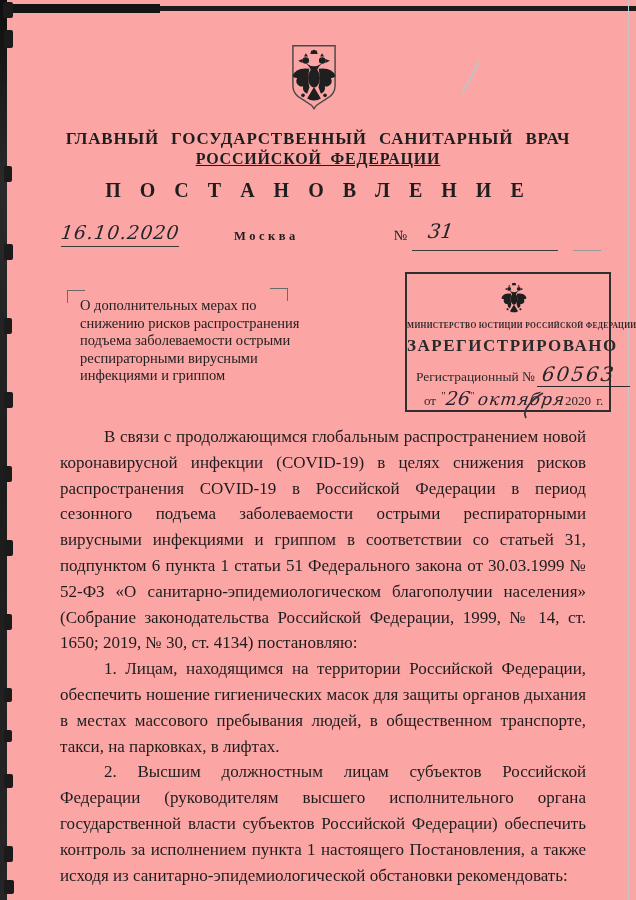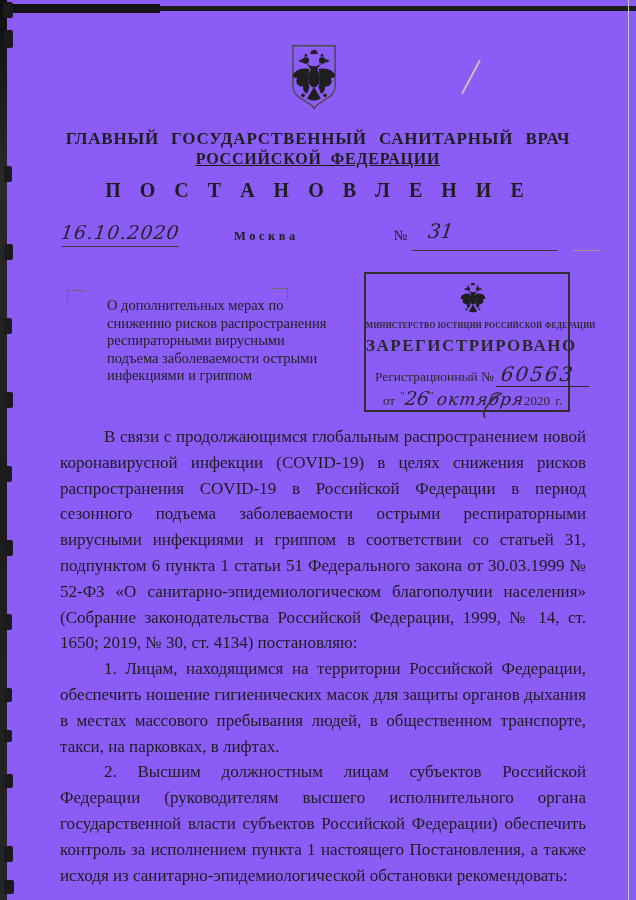--- a/index.html
+++ b/index.html
@@ -1,18 +1,18 @@
 <!DOCTYPE html>
 <html><head>
 <meta charset="utf-8">
 <style>
   html,body { margin:0; padding:0; background:#e8e8e8; }
   .page {
     position:relative; width:636px; height:900px; margin:0 auto;
-    background:#8b5cf6; overflow:hidden;
+    background:#fca5a5; overflow:hidden;
     font-family:"Liberation Serif", serif; color:#1e1e1e;
   }
   
   .scan-top-bar  { position:absolute; top:6px; left:0; width:636px; height:5px; background:#1b1b1b; }
   .scan-top-bar2 { position:absolute; top:4px; left:0; width:160px; height:9px; background:#141414; }
   .scan-left-strip {
     position:absolute; left:0; top:0; width:7px; height:900px;
     background:linear-gradient(180deg,#0e0e0e 0%,#2a2a2a 20%,#1c1c1c 55%,#262626 100%);
   }
   .edge-blob { position:absolute; background:#1b1b1b; border-radius:2px; }
@@ -41,24 +41,24 @@
   .num-hand { position:absolute; left:428px; top:219px; font-size:20px; }
   .num-line  { position:absolute; left:412px; top:250px; width:146px; border-top:1.5px solid #3a3a3a; }
   .num-line2 { position:absolute; left:573px; top:250px; width:28px;  border-top:1px solid #9a9a9a; }
 
   
   .corner-mark-left  { position:absolute; left:67px;  top:290px; width:17px; height:12px;
                        border-top:1.5px solid #6a6a6a; border-left:1.5px solid #6a6a6a; }
   .corner-mark-right { position:absolute; left:270px; top:288px; width:17px; height:12px;
                        border-top:1.5px solid #6a6a6a; border-right:1.5px solid #6a6a6a; }
   .subject { position:absolute; left:80px; top:297px; width:250px;
-             font-size:14.5px; line-height:17.5px; color:#222;margin-left:27px; }
+             font-size:14.5px; line-height:17.5px; color:#222; }
 
   
-  .stamp { position:absolute; left:364px; top:272px; width:202px; height:136px;
+  .stamp { position:absolute; left:405px; top:272px; width:202px; height:136px;
            border:2px solid #2f2f2f; overflow:visible; color:#2a2a2a; }
   .stamp-eagle { position:absolute; left:92px; top:5px; }
   .stamp-ministry { position:absolute; top:47px; left:0; width:100%; text-align:center;
                     font-size:7.5px; font-weight:bold; letter-spacing:0.3px; white-space:nowrap; }
   .stamp-registered { position:absolute; top:62px; left:0; width:100%; 
                       font-size:17px; font-weight:bold; letter-spacing:1.5px; }
   .stamp-regline { position:absolute; top:88px; left:9px; font-size:13.5px; white-space:nowrap; }
   .stamp-regnum  { font-size:20px; letter-spacing:2px; border-bottom:1.5px solid #2a2a2a;
                    padding:0 14px 1px 5px; margin-left:2px; }
   .stamp-dateline { position:absolute; top:113px; left:17px; font-size:13px; white-space:nowrap; }
@@ -139,22 +139,22 @@
     <span class="handwrite">31</span>
   </div>
   <div class="num-line"></div>
   <div class="num-line2"></div>
 
   <div class="corner-mark-left"></div>
   <div class="corner-mark-right"></div>
   <div class="subject">
     <div>О дополнительных мерах по</div>
     <div>снижению рисков распространения</div>
+    <div>подъема заболеваемости острыми</div>
     <div>респираторными вирусными</div>
-    <div>подъема заболеваемости острыми</div>
     <div>инфекциями и гриппом</div>
   </div>
 
   <div class="stamp">
     <div class="stamp-eagle">
       <svg width="30" height="38" viewBox="0 0 56 60">
           <use href="#eagle-shape" x="0" y="1"></use>
         </svg>
     </div>
     <div class="stamp-ministry">МИНИСТЕРСТВО ЮСТИЦИИ РОССИЙСКОЙ ФЕДЕРАЦИИ</div>

